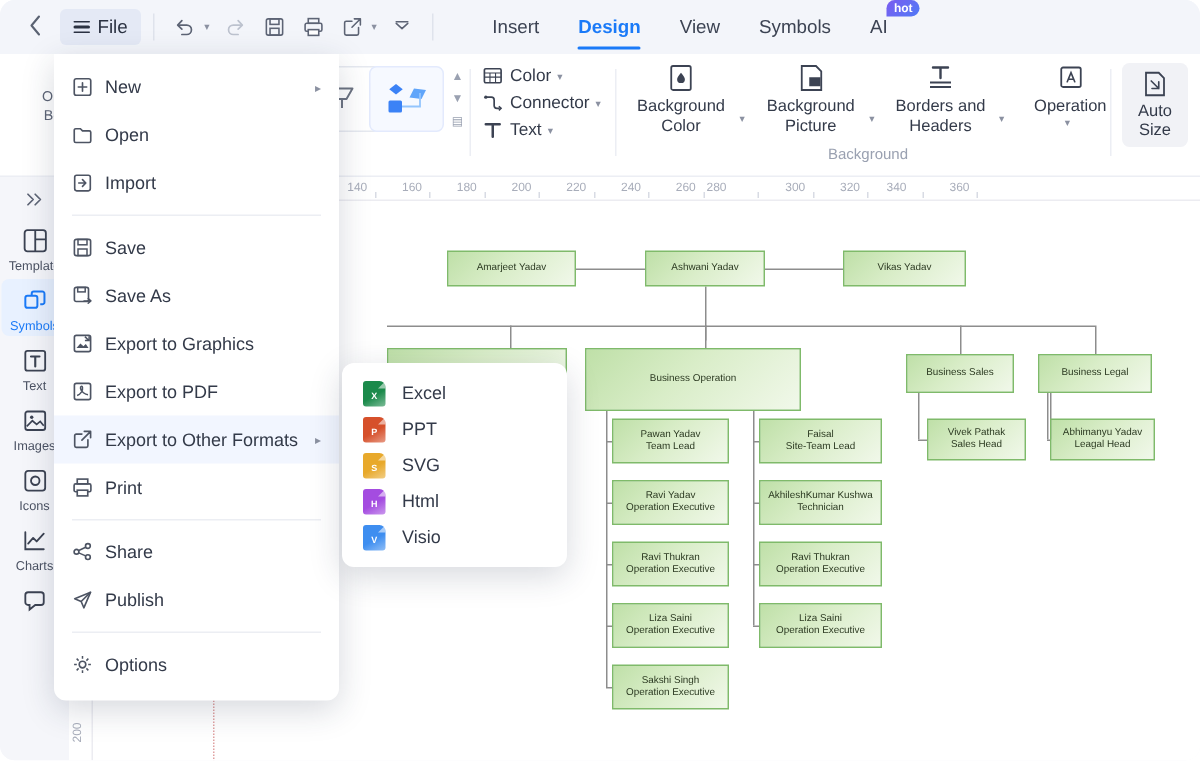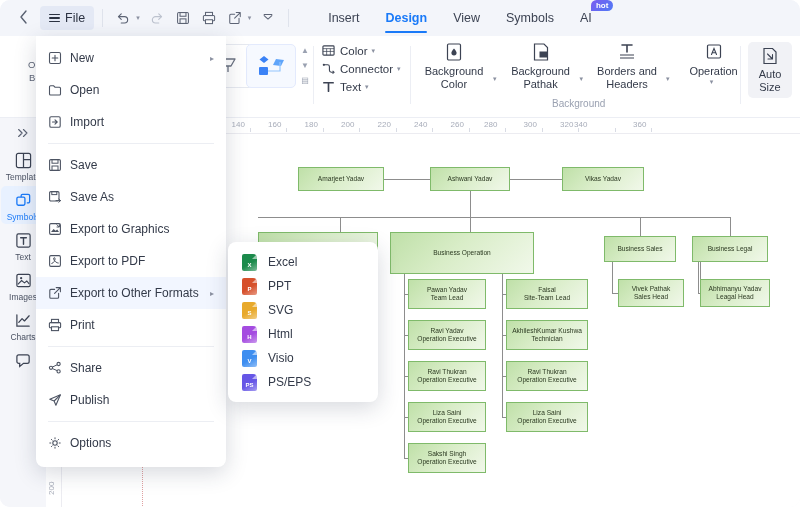--- a/index.html
+++ b/index.html
@@ -327,21 +327,21 @@
           <div class="lbl"><span>Background</span><br><span>Color</span></div>
         </div>
         <span class="bg-caret">▾</span>
       </div>
       <div class="bg-item-wrap">
         <div class="bg-item">
           <svg width="20" height="20" viewBox="0 0 20 20" fill="none">
               <path d="M3.5 2h9.5l3.5 3.5V18H3.5z" stroke="#3c4353" stroke-width="1.2" fill="none"></path>
               <rect x="8.5" y="9.5" width="7.5" height="6" fill="#3c4353"></rect>
             </svg>
-          <div class="lbl"><span>Background</span><br><span>Pathak</span></div>
+          <div class="lbl"><span>Background</span><br><span>Picture</span></div>
         </div>
         <span class="bg-caret">▾</span>
       </div>
       <div class="bg-item-wrap">
         <div class="bg-item">
           <svg width="20" height="20" viewBox="0 0 20 20" fill="none">
               <path d="M5 3h10M10 3v7" stroke="#3c4353" stroke-width="1.6" stroke-linecap="round"></path>
               <path d="M3 13h14M3 16h14" stroke="#3c4353" stroke-width="1.2"></path>
             </svg>
           <div class="lbl"><span>Borders and</span><br><span>Headers</span></div>
@@ -406,20 +406,29 @@
     </div>
     <div class="sb-item">
       <div class="sb-ico">
           <svg width="17" height="17" viewBox="0 0 18 18" fill="none">
             <rect x="2" y="2.5" width="14" height="13" rx="1.6" stroke="currentColor" stroke-width="1.3"></rect>
             <circle cx="6.5" cy="6.5" r="1.2" fill="currentColor"></circle>
             <path d="M3 13l4-4 3 2.5 2.5-2 2.5 3" stroke="currentColor" stroke-width="1.2" fill="none"></path>
           </svg>
         </div>
       <div class="sb-lbl">Images</div>
+    </div>
+    <div class="sb-item">
+      <div class="sb-ico">
+          <svg width="17" height="17" viewBox="0 0 18 18" fill="none">
+            <rect x="2" y="2" width="14" height="14" rx="2" stroke="currentColor" stroke-width="1.3"></rect>
+            <circle cx="9" cy="9" r="3" stroke="currentColor" stroke-width="1.3"></circle>
+          </svg>
+        </div>
+      <div class="sb-lbl">Icons</div>
     </div>
     <div class="sb-item">
       <div class="sb-ico">
           <svg width="17" height="17" viewBox="0 0 18 18" fill="none">
             <path d="M2 3v12h13" stroke="currentColor" stroke-width="1.3" stroke-linecap="round"></path>
             <path d="M4 11l3.5-4L10 9.5 15 4" stroke="currentColor" stroke-width="1.3" fill="none" stroke-linecap="round" stroke-linejoin="round"></path>
           </svg>
         </div>
       <div class="sb-lbl">Charts</div>
     </div>
@@ -451,27 +460,27 @@
       <div class="hr-tick" style="left: 258.5px;">180</div>
       <div class="hr-mid" style="left: 276.5px;"></div>
       <div class="hr-tick" style="left: 295px;">200</div>
       <div class="hr-mid" style="left: 313px;"></div>
       <div class="hr-tick" style="left: 331.5px;">220</div>
       <div class="hr-mid" style="left: 349.5px;"></div>
       <div class="hr-tick" style="left: 368px;">240</div>
       <div class="hr-mid" style="left: 386px;"></div>
       <div class="hr-tick" style="left: 404.5px;">260</div>
       <div class="hr-mid" style="left: 422.5px;"></div>
-      <div class="hr-tick" style="left: 438px;">280</div>
+      <div class="hr-tick" style="left: 425px;">280</div>
       <div class="hr-mid" style="left: 459px;"></div>
       <div class="hr-tick" style="left: 477.5px;">300</div>
       <div class="hr-mid" style="left: 495.5px;"></div>
       <div class="hr-tick" style="left: 514px;">320</div>
       <div class="hr-mid" style="left: 532px;"></div>
-      <div class="hr-tick" style="left: 528px;">340</div>
+      <div class="hr-tick" style="left: 545px;">340</div>
       <div class="hr-mid" style="left: 568.5px;"></div>
       <div class="hr-tick" style="left: 587px;">360</div>
       <div class="hr-mid" style="left: 605px;"></div>
     </div>
   <div class="vruler" id="vruler">
       <div class="vr-tick" style="top: 288px;">160</div>
       <div class="vr-tick" style="top: 324.5px;">180</div>
       <div class="vr-tick" style="top: 361px;">200</div>
     </div>
 
@@ -716,21 +725,15 @@
           <span>H</span>
         </span>
         <span>Html</span>
       </div>
       <div class="smi">
         <span class="fico" style="background: linear-gradient(150deg, rgb(62, 142, 240) 0%, rgb(62, 142, 240) 55%, rgba(255, 255, 255, 0.25) 160%);">
           <span>V</span>
         </span>
         <span>Visio</span>
       </div>
-      <div class="smi">
-        <span class="fico" style="background: linear-gradient(150deg, rgb(102, 86, 230) 0%, rgb(102, 86, 230) 55%, rgba(255, 255, 255, 0.25) 160%);">
-          <span>PS</span>
-        </span>
-        <span>PS/EPS</span>
-      </div>
     </div>
 
 </div>
 
 </body></html>

